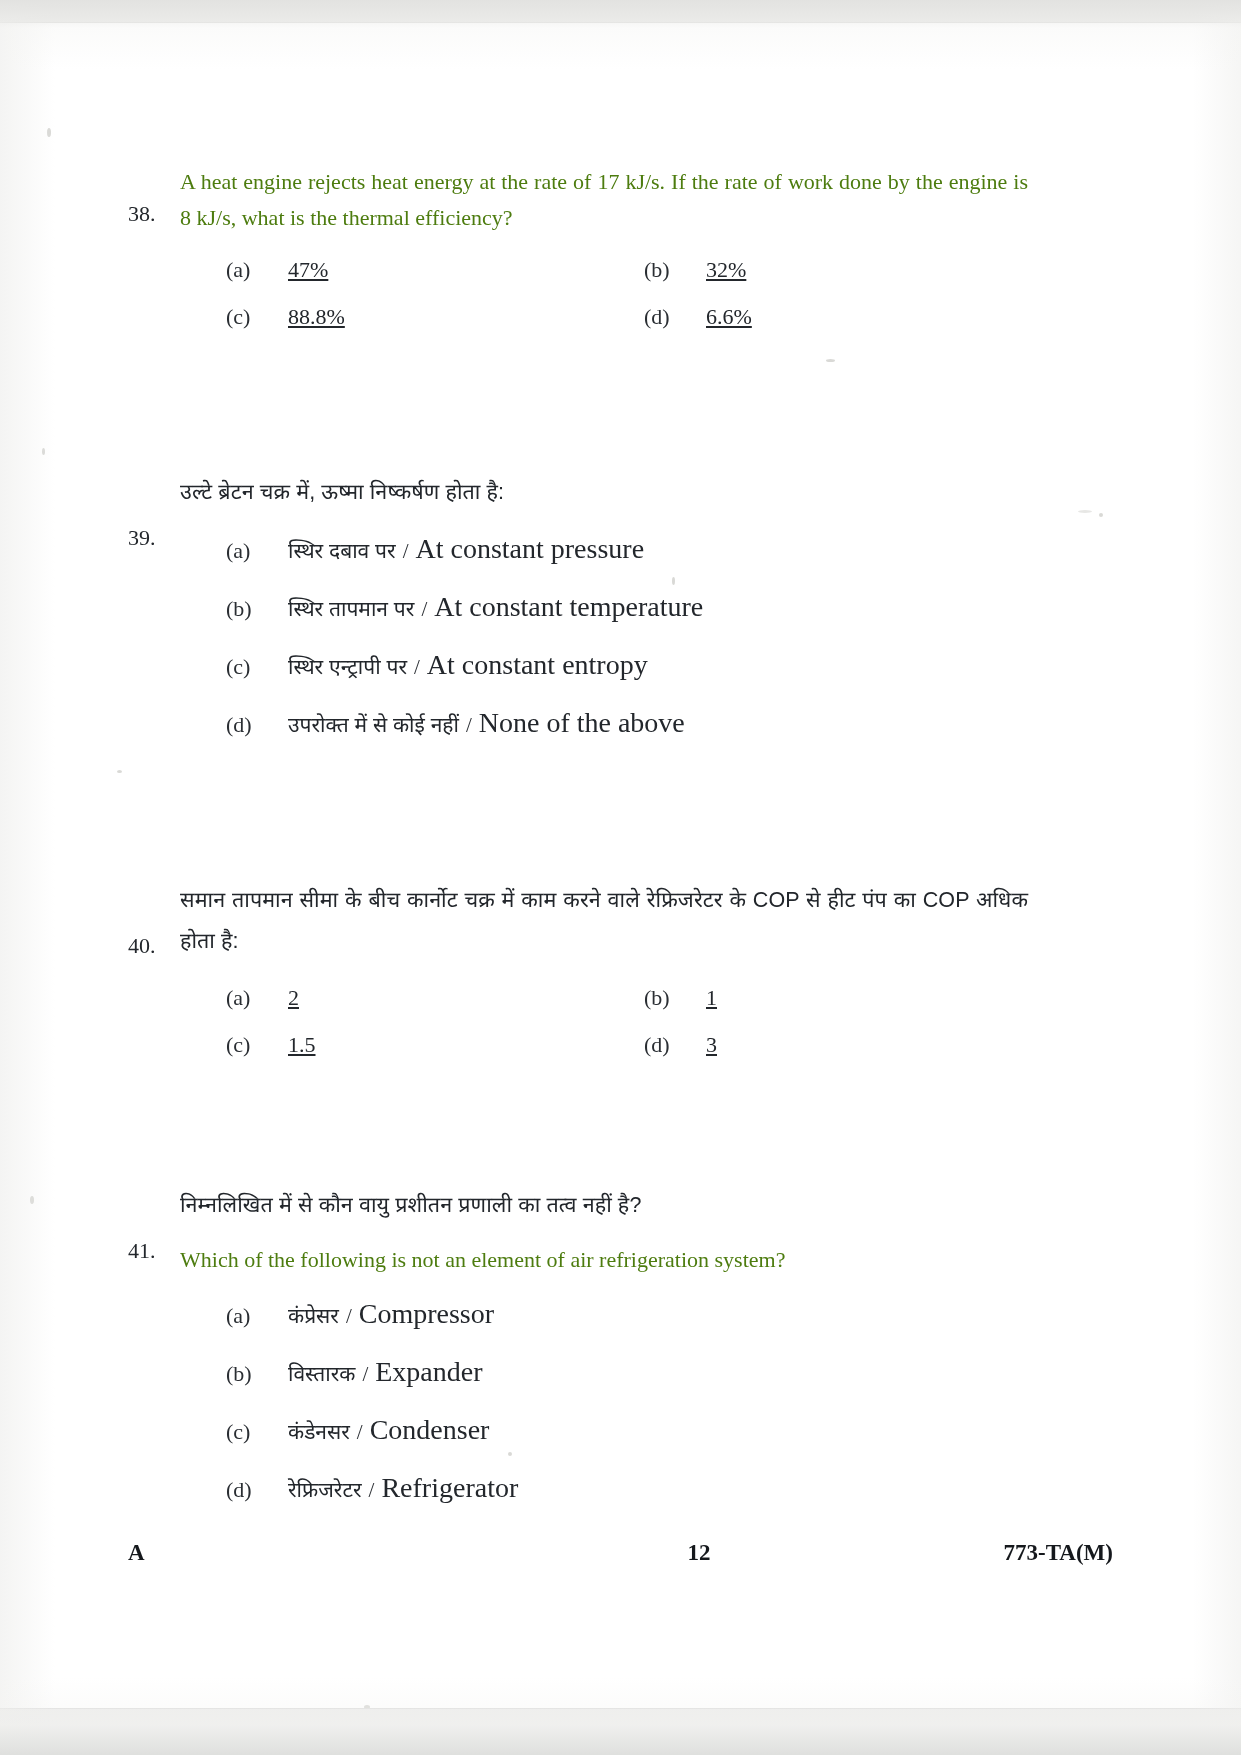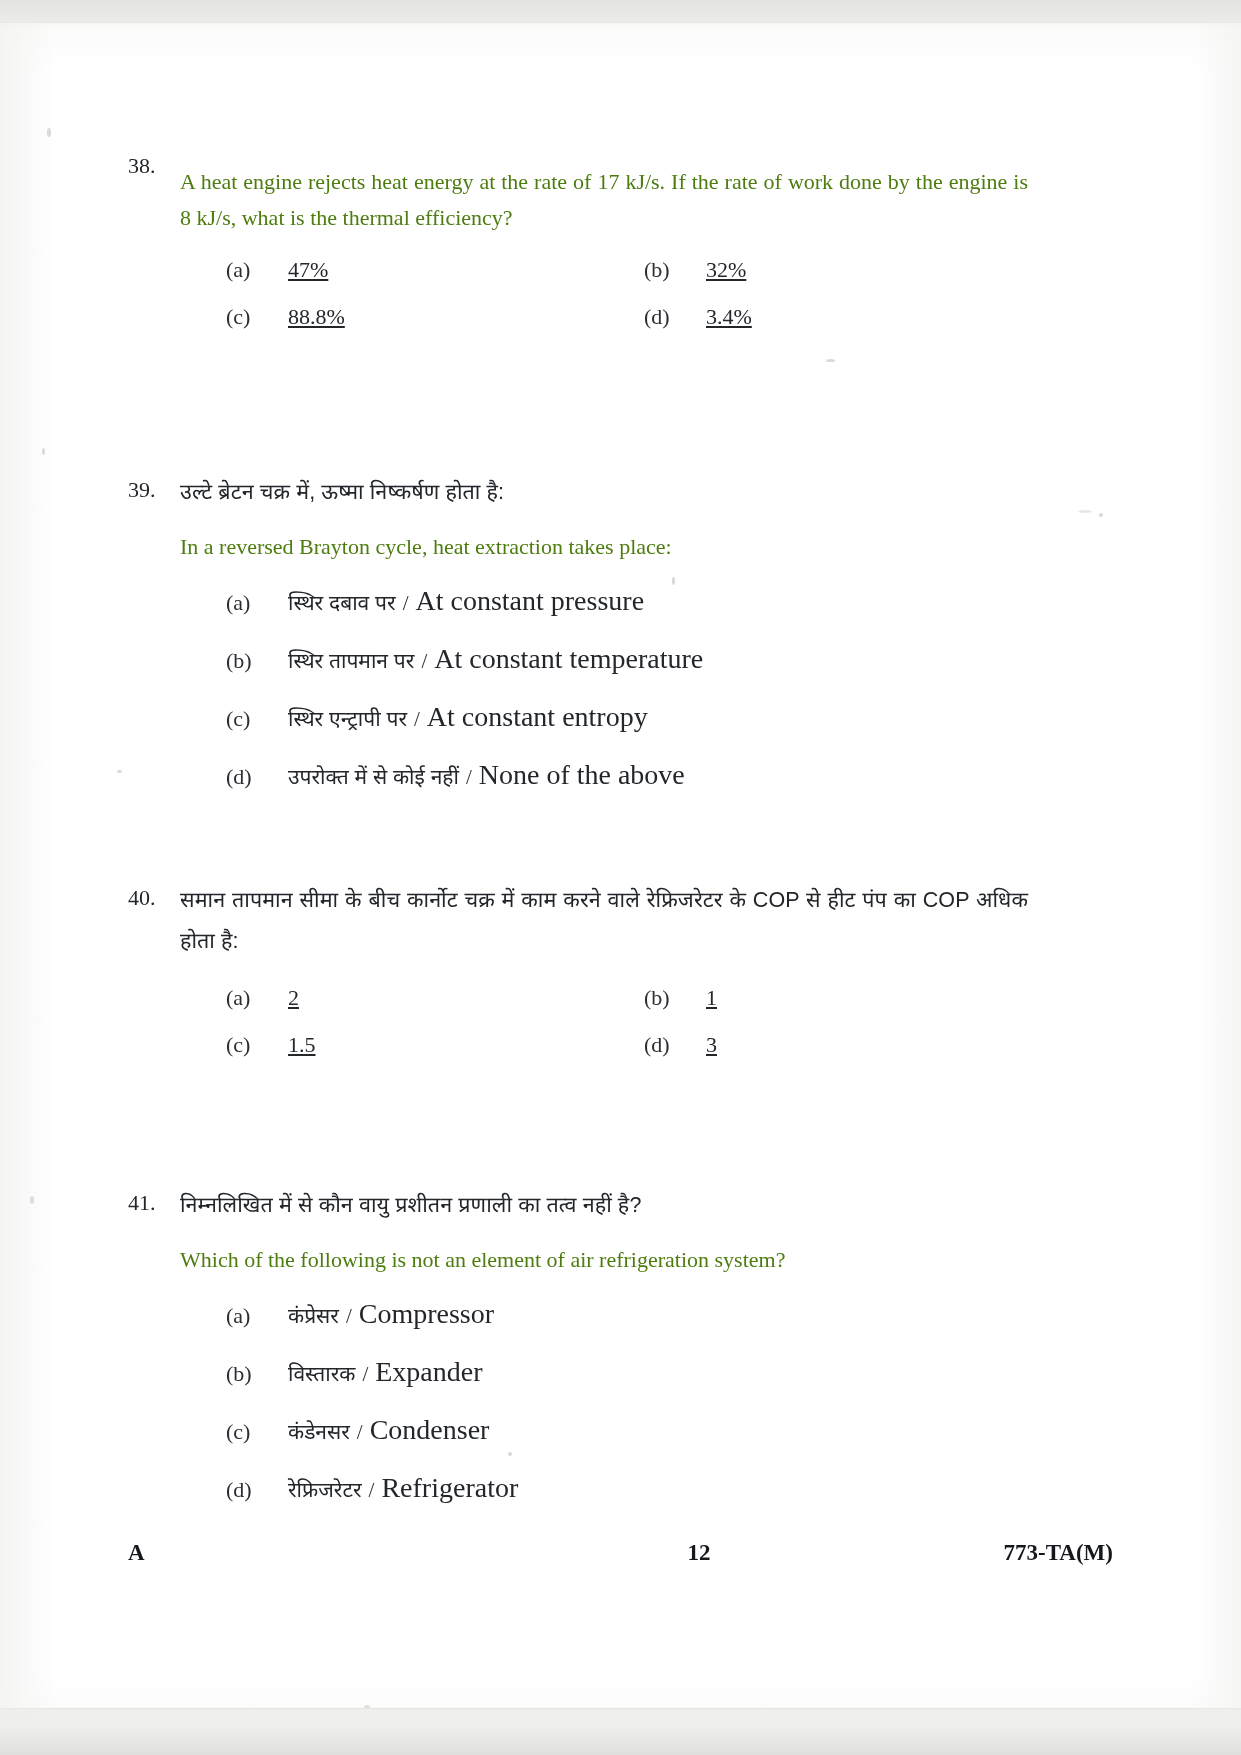--- a/index.html
+++ b/index.html
@@ -69,20 +69,21 @@
   .qhead {
     display: flex;
     align-items: flex-start;
   }
   .qnum {
     width: 52px;
     flex: 0 0 52px;
     font-size: 22px;
     line-height: 1.62;
     color: #23272c;
+    margin-top: 48px;
   }
   .qbody {
     flex: 1 1 auto;
   }
 
   .hindi {
     font-family: "Liberation Sans", "DejaVu Sans", sans-serif;
     font-size: 21.5px;
     line-height: 1.92;
     color: #22262b;
@@ -216,35 +217,32 @@
             <div class="opt-cell">
               <span class="opt-tag">(b)</span>
               <span class="opt-text">32%</span>
             </div>
             <div class="opt-cell">
               <span class="opt-tag">(c)</span>
               <span class="opt-text">88.8%</span>
             </div>
             <div class="opt-cell">
               <span class="opt-tag">(d)</span>
-              <span class="opt-text">3.4%</span>
+              <span class="opt-text">6.6%</span>
             </div>
           </div>
         </div>
       </div>
     </div>
 
     <div class="qblock" style="top:472px;">
       <div class="qhead">
         <div class="qnum">39.</div>
         <div class="qbody">
           <div class="hindi">उल्टे ब्रेटन चक्र में, ऊष्मा निष्कर्षण होता है:</div>
-          <div class="q-en-wrap">
-            <div class="english">In a reversed Brayton cycle, heat extraction takes place:</div>
-          </div>
           <div class="opts-stack">
             <div class="opt-row">
               <span class="opt-tag">(a)</span>
               <span class="opt-bi-hi">स्थिर दबाव पर</span>
               <span class="opt-bi-sep">/</span>
               <span class="opt-bi-en">At constant pressure</span>
             </div>
             <div class="opt-row">
               <span class="opt-tag">(b)</span>
               <span class="opt-bi-hi">स्थिर तापमान पर</span>

